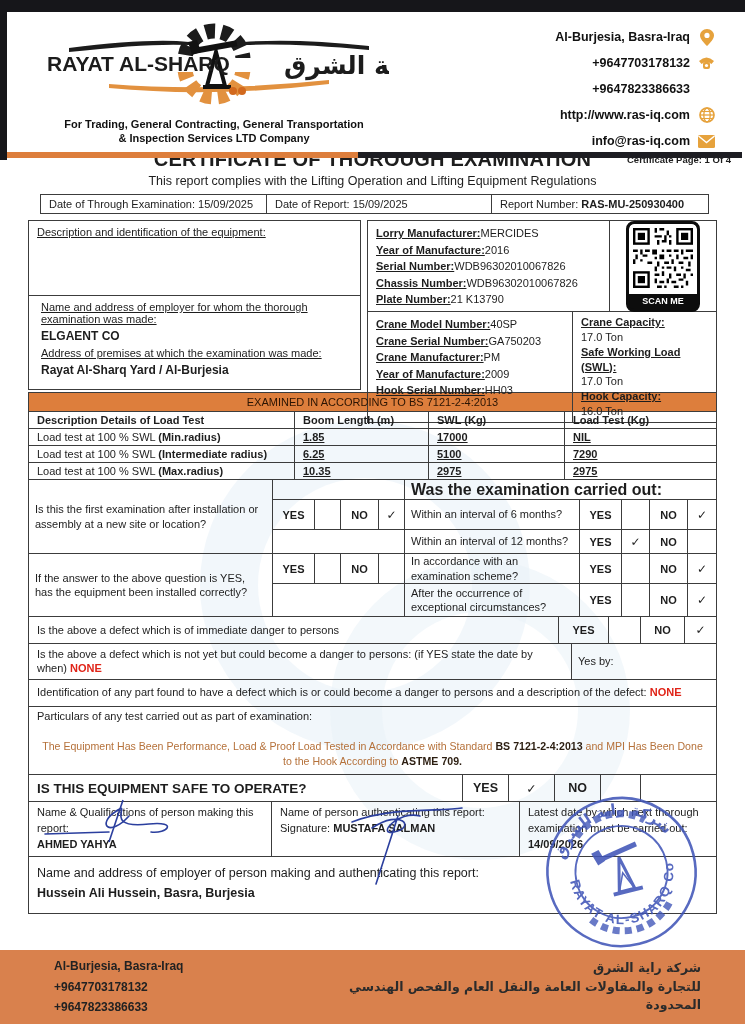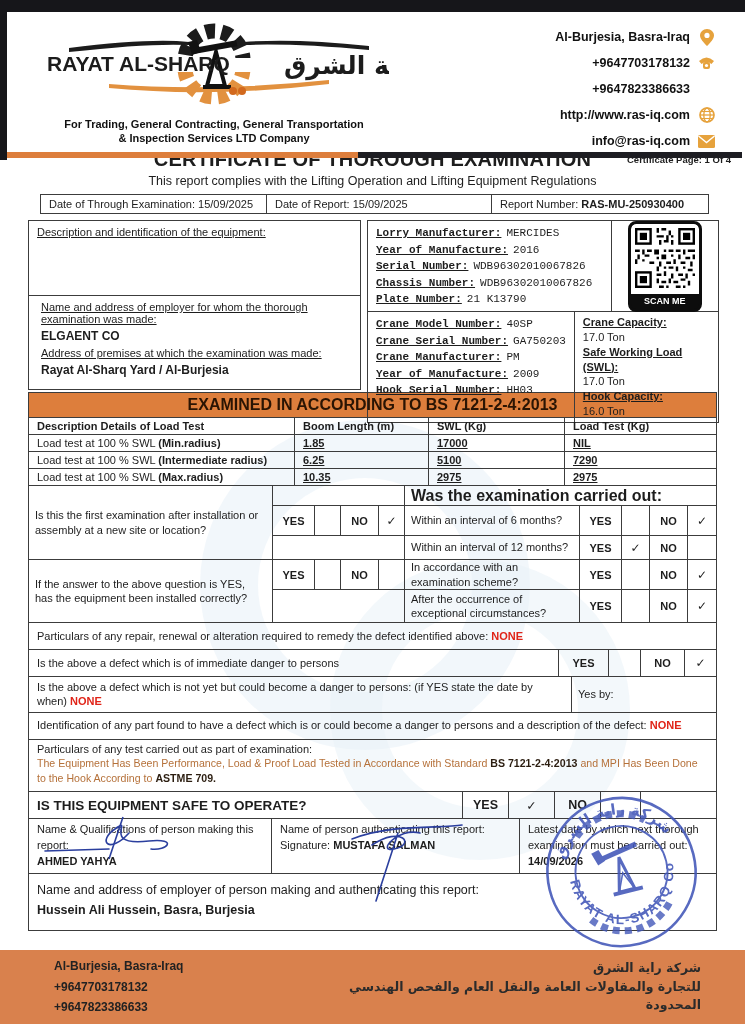--- a/index.html
+++ b/index.html
@@ -50,32 +50,32 @@
   .equip{display:flex;gap:6px;height:170px;}
   .eq-left{flex:0 0 333px;display:flex;flex-direction:column;}
   .eq-desc{border:1px solid var(--border);height:76px;padding:5px 8px;}
   .eq-emp{border:1px solid var(--border);border-top:none;flex:1;padding:5px 12px;}
   .ulab{text-decoration:underline;margin-bottom:2px;}
   .bval{font-weight:bold;font-size:12px;margin:4px 0 4px 0;}
   .eq-right{flex:1;display:flex;flex-direction:column;}
   .eq-top{display:flex;height:92px;}
   .lorry{flex:1;border:1px solid var(--border);padding:4px 8px;}
   .qrcell{flex:0 0 107px;border:1px solid var(--border);border-left:none;display:flex;align-items:center;justify-content:center;}
-  .kv{display:flex;gap:5px;line-height:1.5;font-family:Liberation Mono, monospace;}
+  .kv{display:flex;line-height:1.5;}
   .kv .k{font-weight:bold;text-decoration:underline;white-space:nowrap;}
   .eq-bot{display:flex;flex:1;}
   .crane{flex:1;border:1px solid var(--border);border-top:none;padding:4px 8px;}
   .capacity{flex:0 0 144px;border:1px solid var(--border);border-top:none;border-left:none;padding:3px 8px;line-height:1.35;}
   .capacity .k{font-weight:bold;text-decoration:underline;}
   .qrbox{width:74px;border:3px solid #0d0d0d;border-radius:8px;background:#0d0d0d;overflow:hidden;}
   .qrwhite{background:#fff;padding:4px;border-radius:5px 5px 0 0;}
   .qrlabel{color:#fff;text-align:center;font-size:9px;font-weight:bold;padding:2px 0 3px;}
 
   
-  .exam-bar{margin-top:2px;border:1px solid var(--border);background:var(--orange);color:#2a1403;text-align:center;font-weight:bold;font-size:16px;padding:3px 0;}
+  .exam-bar{margin-top:2px;border:1px solid var(--border);background:var(--orange);color:#2a1403;text-align:center;font-weight:normal;font-size:11px;padding:3px 0;}
 
   
   .ltable{display:grid;grid-template-columns:266px 134px 136px 1fr;border:1px solid var(--border);border-top:none;}
   .ltable>div{border-right:1px solid var(--border);border-bottom:1px solid var(--border);padding:2px 8px;}
   .ltable>div:nth-child(4n){border-right:none;}
   .ltable>div.lastrow{border-bottom:none;}
   .lt-head{font-weight:bold;}
   .num{font-weight:bold;text-decoration:underline;}
 
   
@@ -88,21 +88,21 @@
   .chk{justify-content:center;font-size:12px;}
   .carried{font-weight:bold;font-size:16px;}
   .qtext{line-height:1.3;}
 
   
   .drow{display:flex;align-items:stretch;min-height:28px;}
   .dtext{flex:1;display:flex;align-items:center;padding:3px 8px;line-height:1.3;}
   .dcell{display:flex;align-items:center;border-left:1px solid var(--border);padding:1px 6px;}
   .red{color:var(--red);font-weight:bold;}
   .d5{padding:3px 8px 5px;}
-  .d5 .para{color:#b5713a;text-align:left;line-height:1.45;font-size:10.6px;margin-top:1px;}
+  .d5 .para{color:#b5713a;text-align:center;line-height:1.45;font-size:10.6px;margin-top:17px;}
   .d5 .para b{color:#2b1d10;}
 
   
   .safe{display:flex;align-items:stretch;height:28px;}
   .safe .stext{flex:1;display:flex;align-items:center;padding:0 8px;font-size:13.5px;font-weight:bold;}
   .safe .scell{display:flex;align-items:center;justify-content:center;border-left:1px solid var(--border);font-weight:bold;font-size:12.5px;}
 
   
   .sigrow{display:flex;align-items:stretch;min-height:44px;}
   .sigcell{padding:3px 8px;line-height:1.45;position:relative;}
@@ -397,25 +397,20 @@
 
         <div class="noB" style="grid-area:5/2/6/6"></div>
         <div class="qtext noB" style="grid-area:5/6/6/7">After the occurrence of exceptional circumstances?</div>
         <div class="yn noB" style="grid-area:5/7/6/8">YES</div>
         <div class="chk noB" style="grid-area:5/8/6/9"></div>
         <div class="yn noB" style="grid-area:5/9/6/10">NO</div>
         <div class="chk noR noB" style="grid-area:5/10/6/11">✓</div>
       </div>
 
       <div class="bbox drow">
-        <div class="dtext">
-            <span><span>Particulars of any repair, renewal or alteration required to remedy the defect identified above:</span> <span class="red">NONE</span></span>
-          </div>
-      </div>
-      <div class="bbox drow">
         <div class="dtext">Is the above a defect which is of immediate danger to persons</div>
         <div class="dcell yn" style="width:50px;justify-content:center;font-weight:bold">YES</div>
         <div class="dcell chk" style="width:32px;justify-content:center"></div>
         <div class="dcell yn" style="width:44px;justify-content:center;font-weight:bold">NO</div>
         <div class="dcell chk" style="width:32px;justify-content:center">✓</div>
       </div>
       <div class="bbox drow">
         <div class="dtext">
             <span><span>Is the above a defect which is not yet but could become a danger to persons: (if YES state the date by when)</span> <span class="red">NONE</span></span>
           </div>

